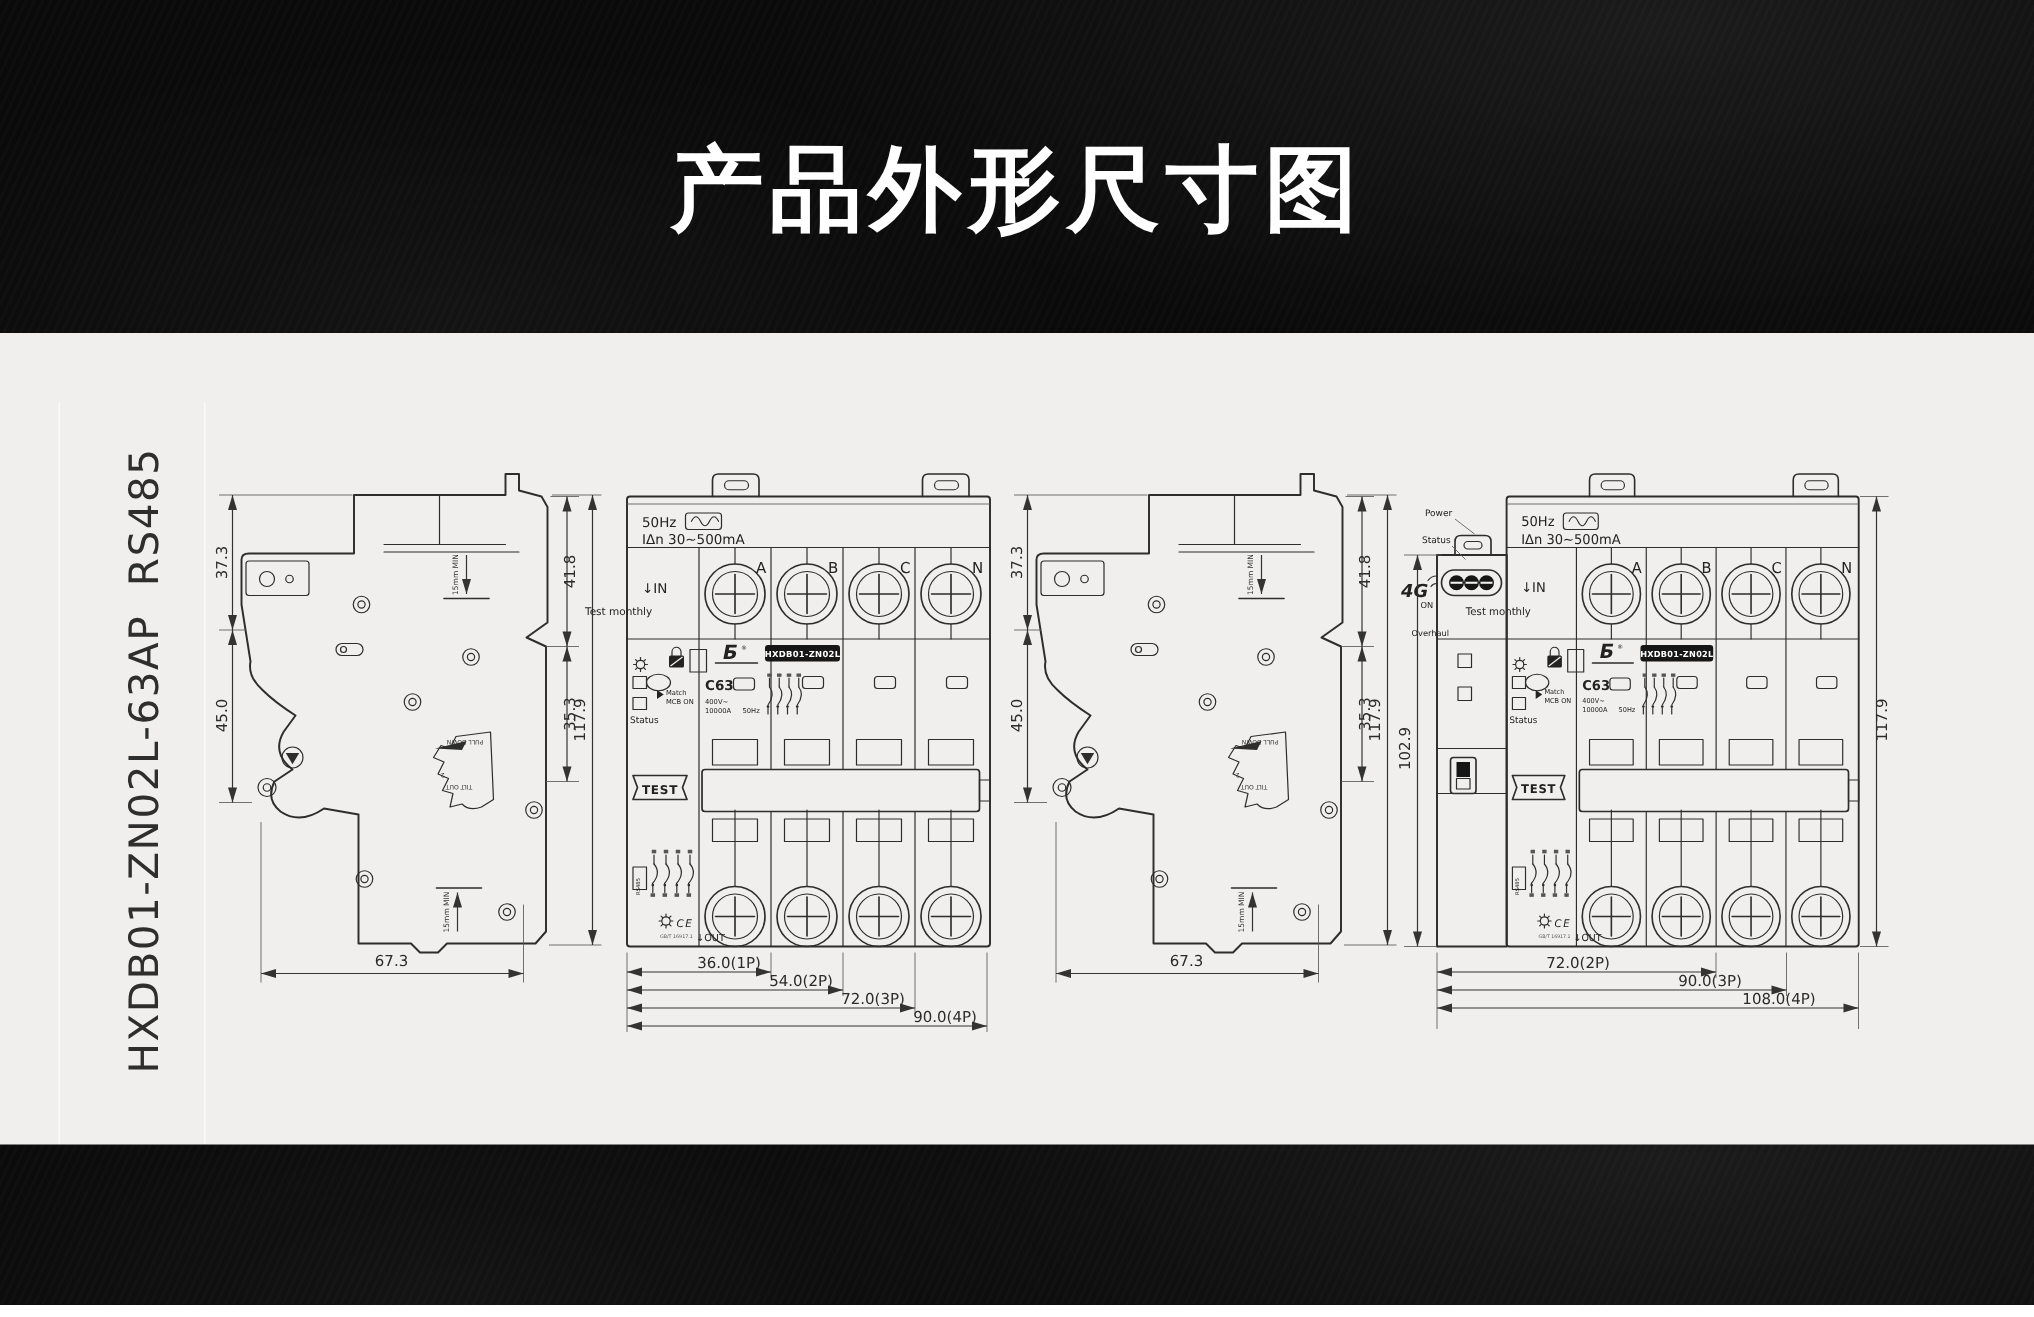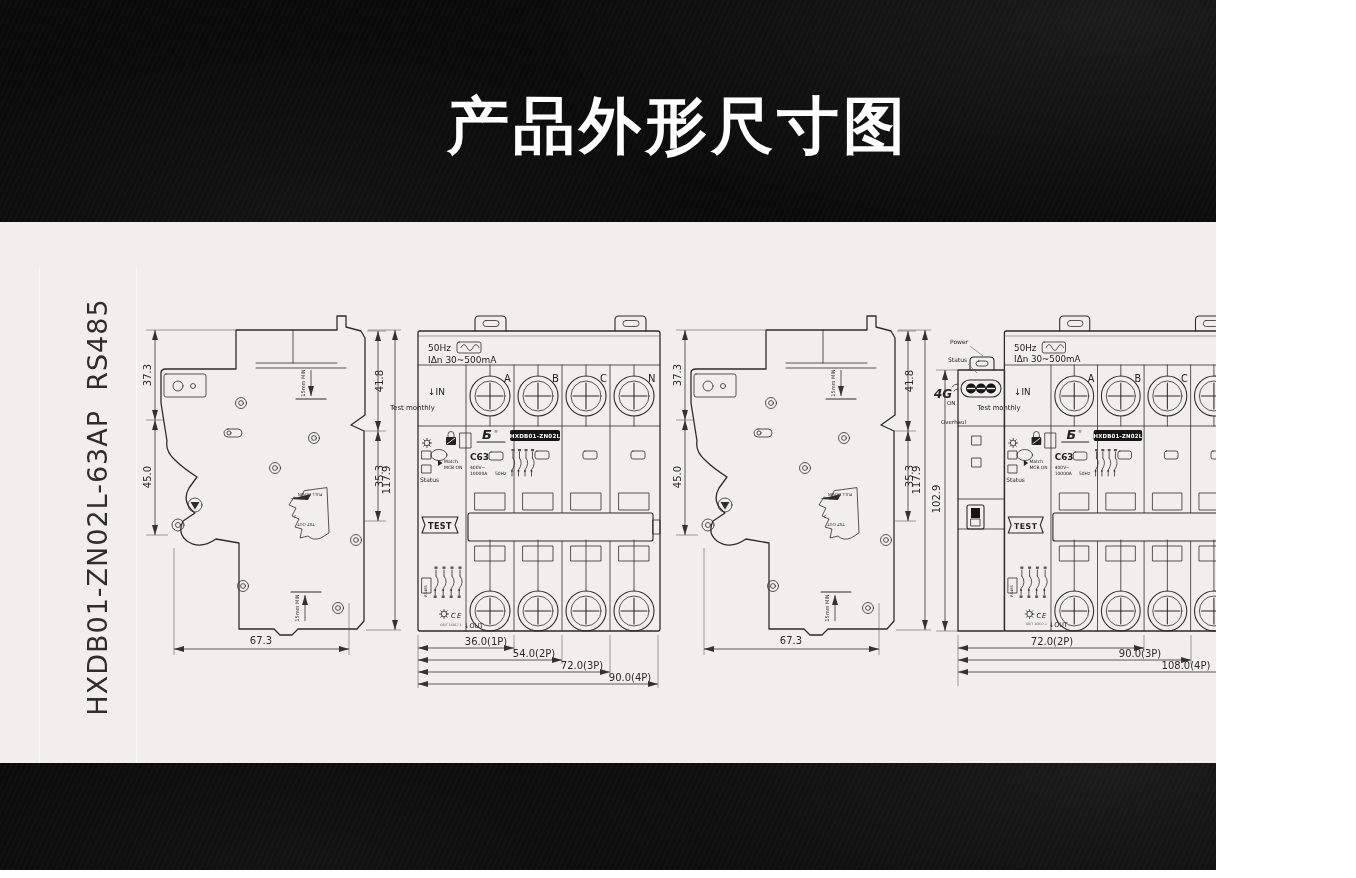--- a/index.html
+++ b/index.html
@@ -1,16 +1,16 @@
 <!DOCTYPE html>
 <html><head>
 <meta charset="utf-8">
 <style>
   html,body{margin:0;padding:0;background:#fff}
-  .stage{position:relative;width:1216px;height:878px;background:#ffffff;overflow:hidden;
+  .stage{position:relative;width:1356px;height:878px;background:#ffffff;overflow:hidden;
          font-family:"DejaVu Sans",sans-serif}
   .band{position:absolute;left:0;width:1356px;background:
         radial-gradient(1100px 420px at 82% 8%, rgba(255,255,255,.07), rgba(255,255,255,0) 55%),
         radial-gradient(700px 300px at 22% 95%, rgba(255,255,255,.04), rgba(255,255,255,0) 60%),
         repeating-linear-gradient(115deg, rgba(255,255,255,.014) 0 2px, rgba(0,0,0,0) 2px 5px),
         #0a0a0b;}
   .band.top{top:0;height:222px}
   .band.bottom{top:763px;height:107px}
   .content{position:absolute;top:222px;left:0;width:1356px;height:541px;background:#f0efed}
   .title{position:absolute;top:84px;left:0;width:100%;text-align:center;color:#ffffff;

